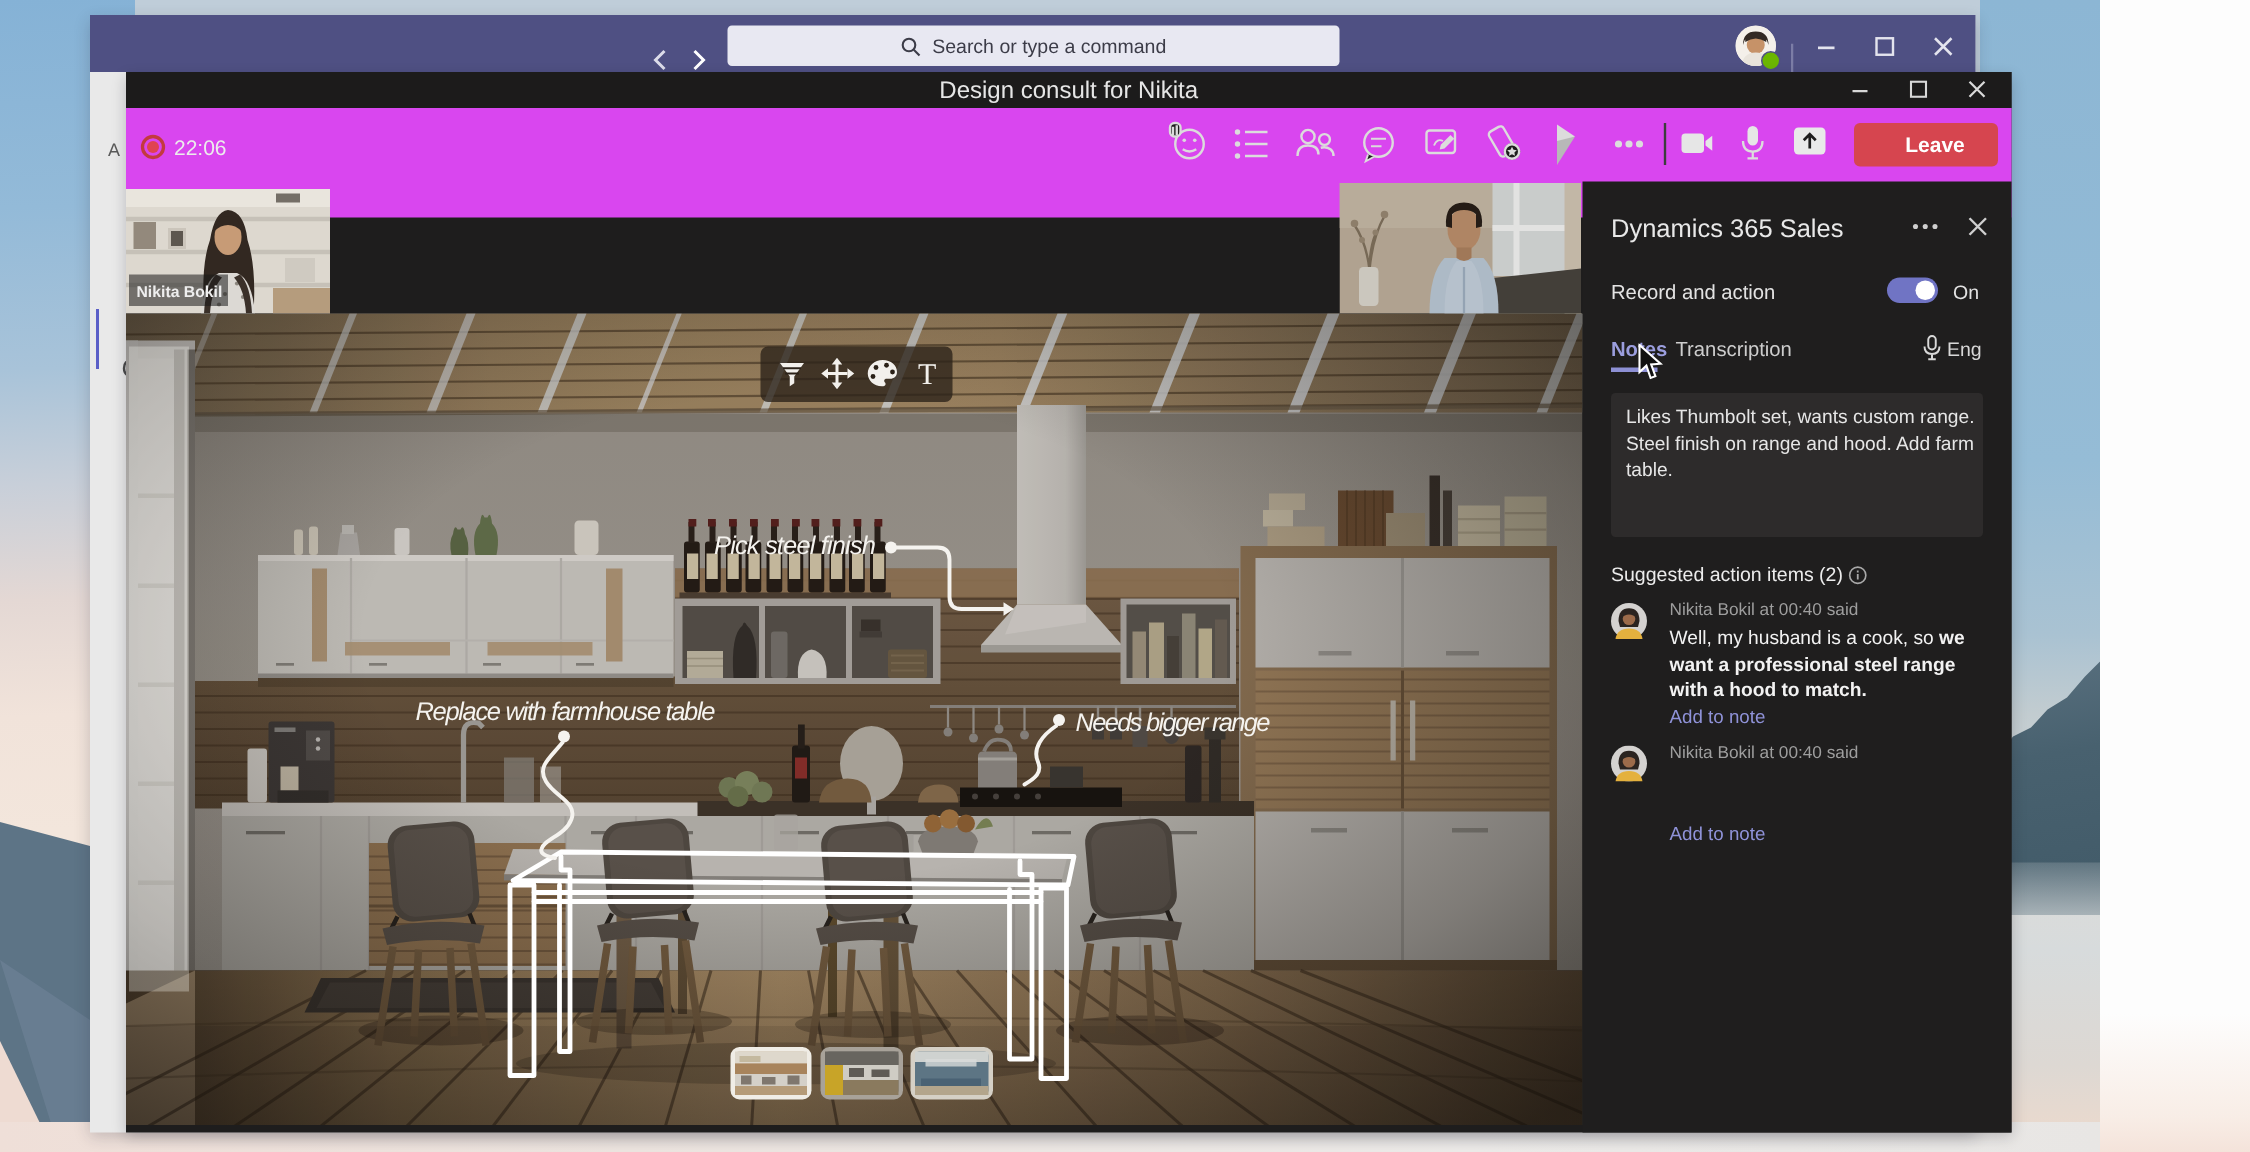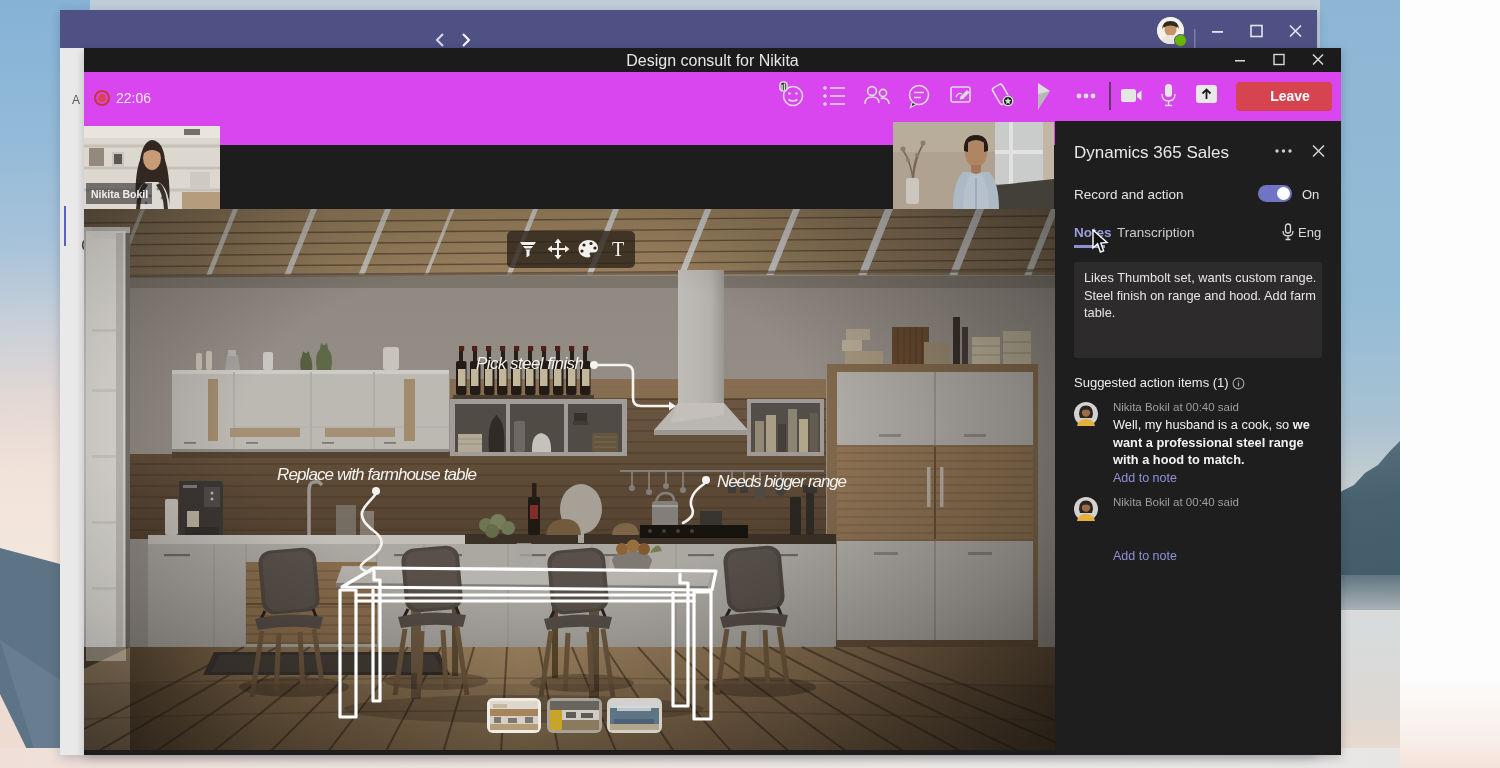--- a/index.html
+++ b/index.html
@@ -37,20 +37,24 @@
 <div id="bgRfog" class="abs"></div>
 <div id="bgBottom" class="abs"></div>
 <div id="bgWhite" class="abs"></div>
 
 <div id="teams" class="abs">
   <div id="teamsbar" class="abs"></div>
   <svg class="abs" style="left:372px;top:20px" width="44" height="20" viewBox="0 0 44 20">
     <path d="M11 4 L5 10 L11 16" stroke="#dcdcea" stroke-width="2" fill="none"></path>
     <path d="M31 4 L37 10 L31 16" stroke="#ffffff" stroke-width="2" fill="none"></path>
   </svg>
+  <div id="searchbox" class="abs"><svg style="vertical-align:-3px;margin-right:7px" width="14" height="14" viewBox="0 0 14 14">
+          <circle cx="6" cy="6" r="4.2" stroke="#3c3c48" stroke-width="1.4" fill="none"></circle>
+          <path d="M9.2 9.2 L13 13" stroke="#3c3c48" stroke-width="1.4"></path>
+        </svg>Search or type a command</div>
   <div id="avatar" class="abs"><svg width="27" height="27" viewBox="0 0 27 27">
           <circle cx="13.5" cy="13.5" r="13.5" fill="#f4f0ea"></circle>
           <path d="M5 13 Q5 4 13.5 4 Q22 4 22 13 L21 10 Q18 7 13.5 7 Q9 7 6 10 Z" fill="#332a24"></path>
           <circle cx="13.5" cy="13" r="6" fill="#c69268"></circle>
           <path d="M4 27 Q5 18 13.5 18 Q22 18 23 27 Z" fill="#e9e4dc"></path>
           <path d="M6.5 11 Q6 5.2 13.5 5.2 Q21 5.2 20.5 11 Q17 8.6 13.5 8.6 Q10 8.6 6.5 11 Z" fill="#332a24"></path>
         </svg></div>
   <div id="avbadge" class="abs"></div>
   <svg class="abs" style="left:1133px;top:19px" width="4" height="22" viewBox="0 0 4 22">
         <rect x="1" y="0" width="1.5" height="22" fill="#7c7da6"></rect>
@@ -668,21 +672,21 @@
   <svg class="abs" style="left:226px;top:102px" width="14" height="18" viewBox="0 0 14 18">
     <rect x="4.5" y="1" width="5" height="9" rx="2.5" stroke="#d8d8d8" stroke-width="1.3" fill="none"></rect>
     <path d="M2 8 Q2 13 7 13 Q12 13 12 8 M7 13 V16 M4.5 16.5 H9.5" stroke="#d8d8d8" stroke-width="1.3" fill="none"></path>
   </svg>
   <div class="abs" style="left:243px;top:104px;font-size:13px;color:#d8d8d8;">Eng</div>
   <svg class="abs" style="left:36px;top:108px" width="18" height="26" viewBox="0 0 18 26">
     <path d="M2 1 L2 19 L6.6 14.8 L9.4 23 L12.6 21.8 L9.8 14 L16 13.5 Z" fill="#111" stroke="#fff" stroke-width="1.4"></path>
   </svg>
   <div class="abs" style="left:19px;top:141px;width:248px;height:96px;background:#2d2b2b;border-radius:3px;"></div>
   <div class="abs" style="left:29px;top:148px;width:245px;font-size:12.8px;line-height:17.5px;color:#e6e6e6;white-space:nowrap;">Likes Thumbolt set, wants custom range.<br>Steel finish on range and hood. Add farm<br>table.</div>
-  <div class="abs" style="left:19px;top:254px;font-size:13px;color:#ececec;">Suggested action items (1)</div>
+  <div class="abs" style="left:19px;top:254px;font-size:13px;color:#ececec;">Suggested action items (2)</div>
   <svg class="abs" style="left:177px;top:256px" width="13" height="13" viewBox="0 0 13 13">
           <circle cx="6.5" cy="6.5" r="5.4" stroke="#a8a8a8" stroke-width="1.1" fill="none"></circle>
           <path d="M6.5 5.6 V9.4 M6.5 3.4 V4.6" stroke="#a8a8a8" stroke-width="1.2"></path>
         </svg>
   <svg class="abs" style="left:19px;top:281px" width="24" height="24" viewBox="0 0 24 24">
     <circle cx="12" cy="12" r="12" fill="#d4d2d0"></circle>
     <path d="M5 12 Q5 3.5 12 3.5 Q19 3.5 19 12 L18 16 H6 Z" fill="#2b2420"></path>
     <circle cx="12" cy="10.5" r="4.2" fill="#9c6b4a"></circle>
     <path d="M3 24 Q4 17 12 17 Q20 17 21 24 Z" fill="#e4b13e"></path>
     <path d="M6.8 10 Q7 4.8 12 4.8 Q17 4.8 17.2 10 Q15 7.6 12 7.6 Q9 7.6 6.8 10 Z" fill="#2b2420"></path>

